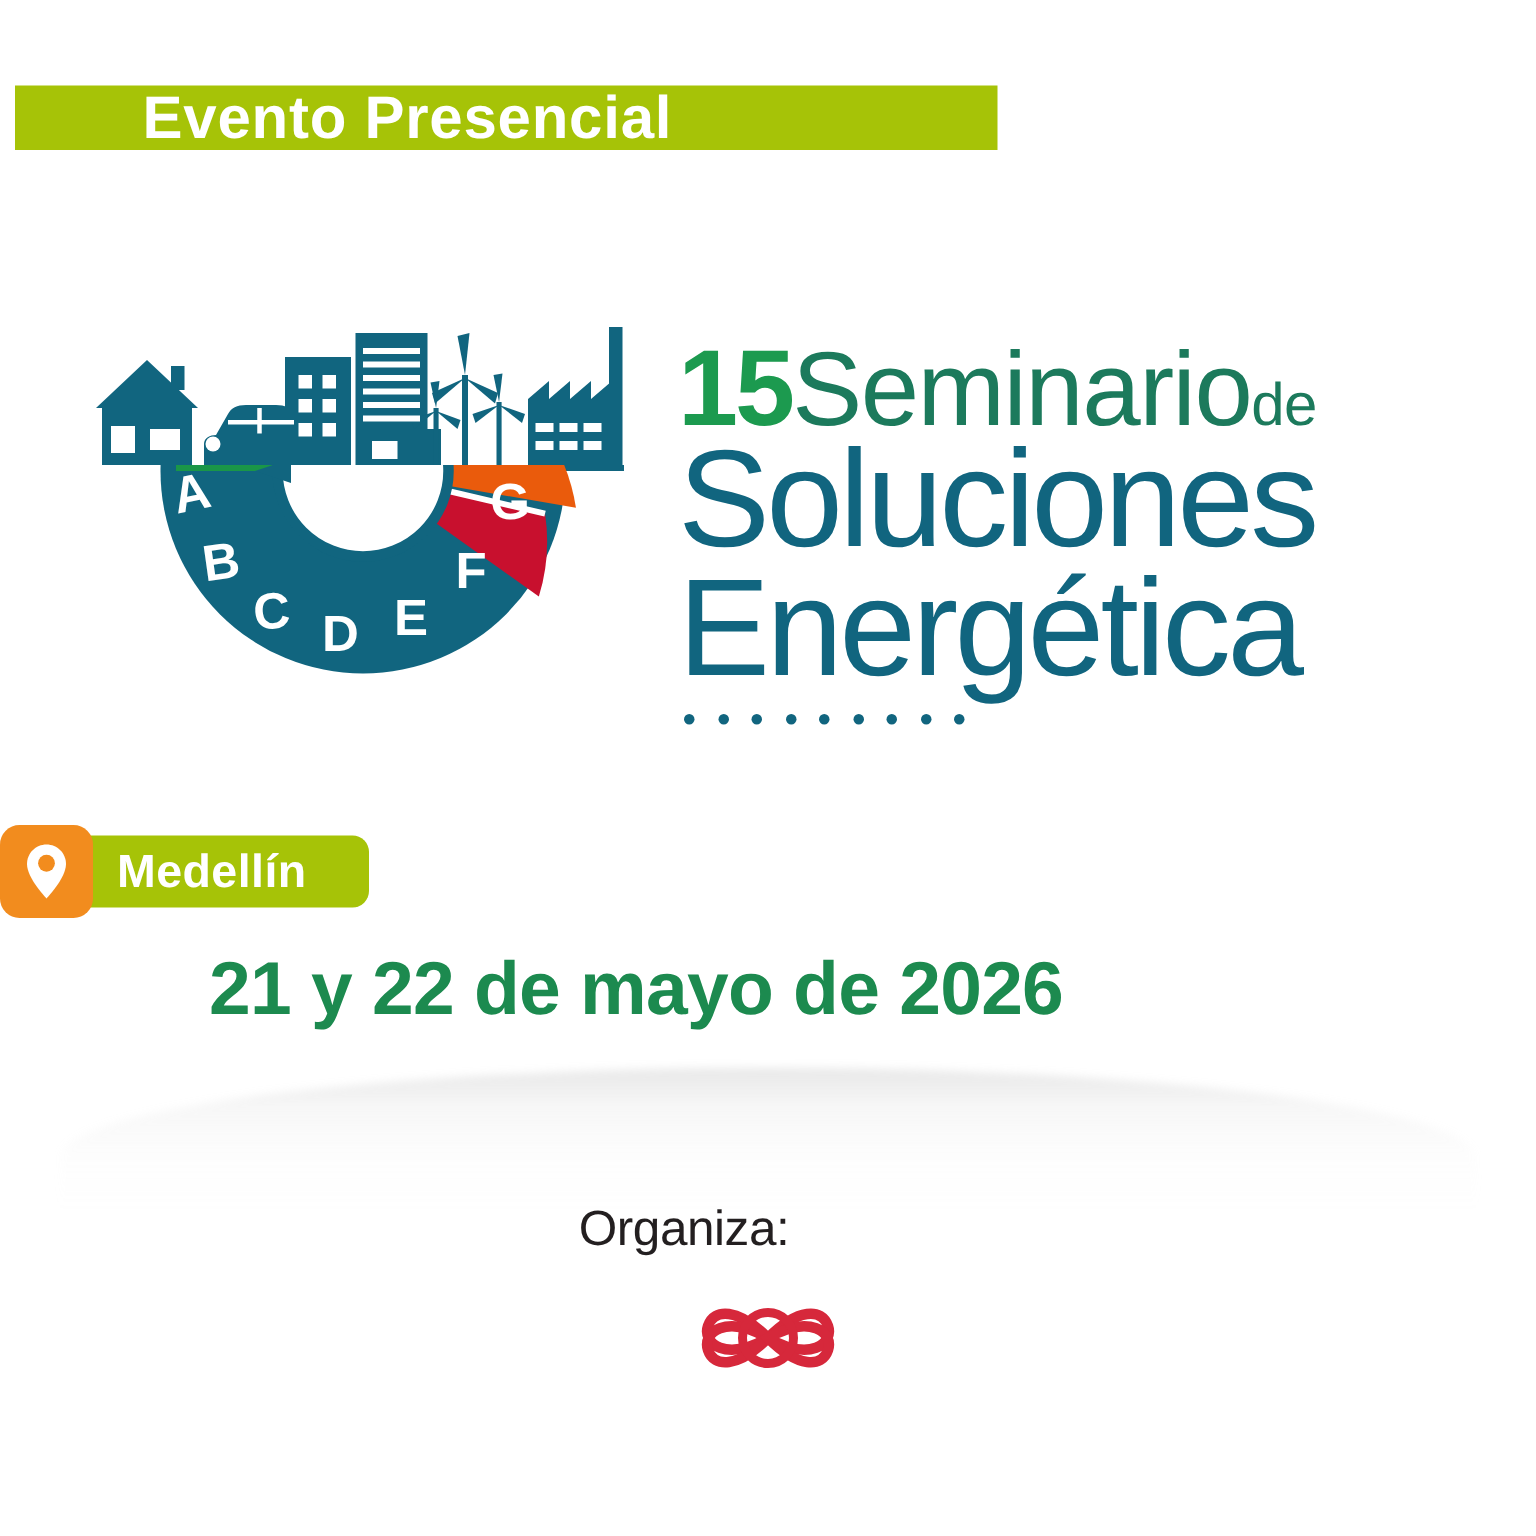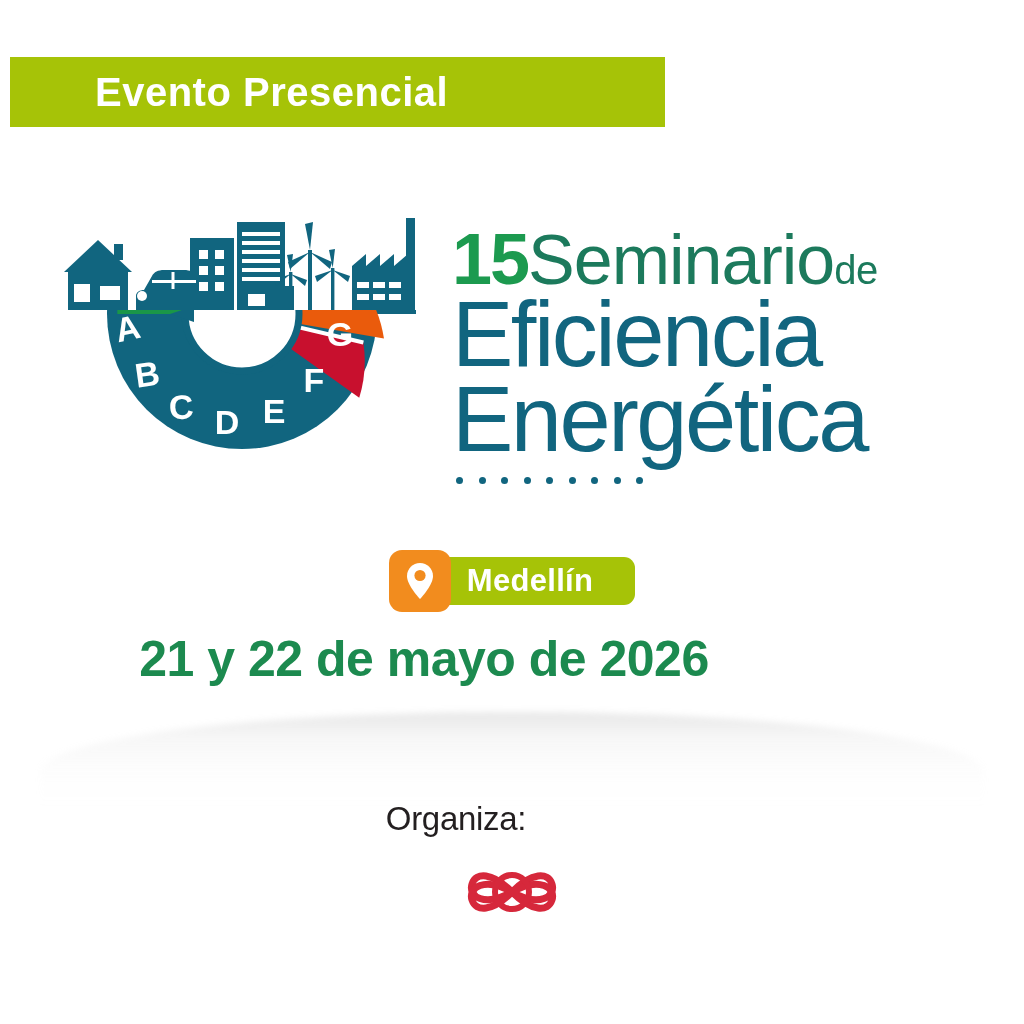--- a/index.html
+++ b/index.html
@@ -20,21 +20,21 @@
     background: #ffffff;
     overflow: hidden;
   }
 
   
   .banner {
     position: absolute;
     left: 10px;
     top: 57px;
     width: 655px;
-    height: 70px;
+    height: 43px;
     background: #a6c307;
     display: flex;
     align-items: center;
   }
   .banner-label {
     color: #ffffff;
     font-size: 40px;
     font-weight: bold;
     letter-spacing: 0.5px;
     margin-left: 85px;
@@ -118,21 +118,20 @@
     white-space: nowrap;
   }
 
   
   .loc-row {
     position: absolute;
     left: 0;
     top: 550px;
     width: 1024px;
     display: flex;
-    justify-content: center;
   }
   .loc-inner { position: relative; display: flex; align-items: center; }
   .loc-pin-box {
     width: 62px;
     height: 62px;
     background: #f28c1e;
     border-radius: 13px;
     display: flex;
     align-items: center;
     justify-content: center;
@@ -348,21 +347,21 @@
           <text x="262" y="182">F</text>
           <text x="288" y="136">G</text>
         </g>
       </svg>
     </div>
 
     <div class="wordmark">
       <div class="line-seminario">
         <span class="num15">15</span><span class="seminario">Seminario</span><span class="de-sm">de</span>
       </div>
-      <div class="title-big">Eficiencia</div>
+      <div class="title-big">Soluciones</div>
       <div class="title-big">Energética</div>
       <div class="dots-row">
         <span class="dot"></span>
         <span class="dot"></span>
         <span class="dot"></span>
         <span class="dot"></span>
         <span class="dot"></span>
         <span class="dot"></span>
         <span class="dot"></span>
         <span class="dot"></span>

